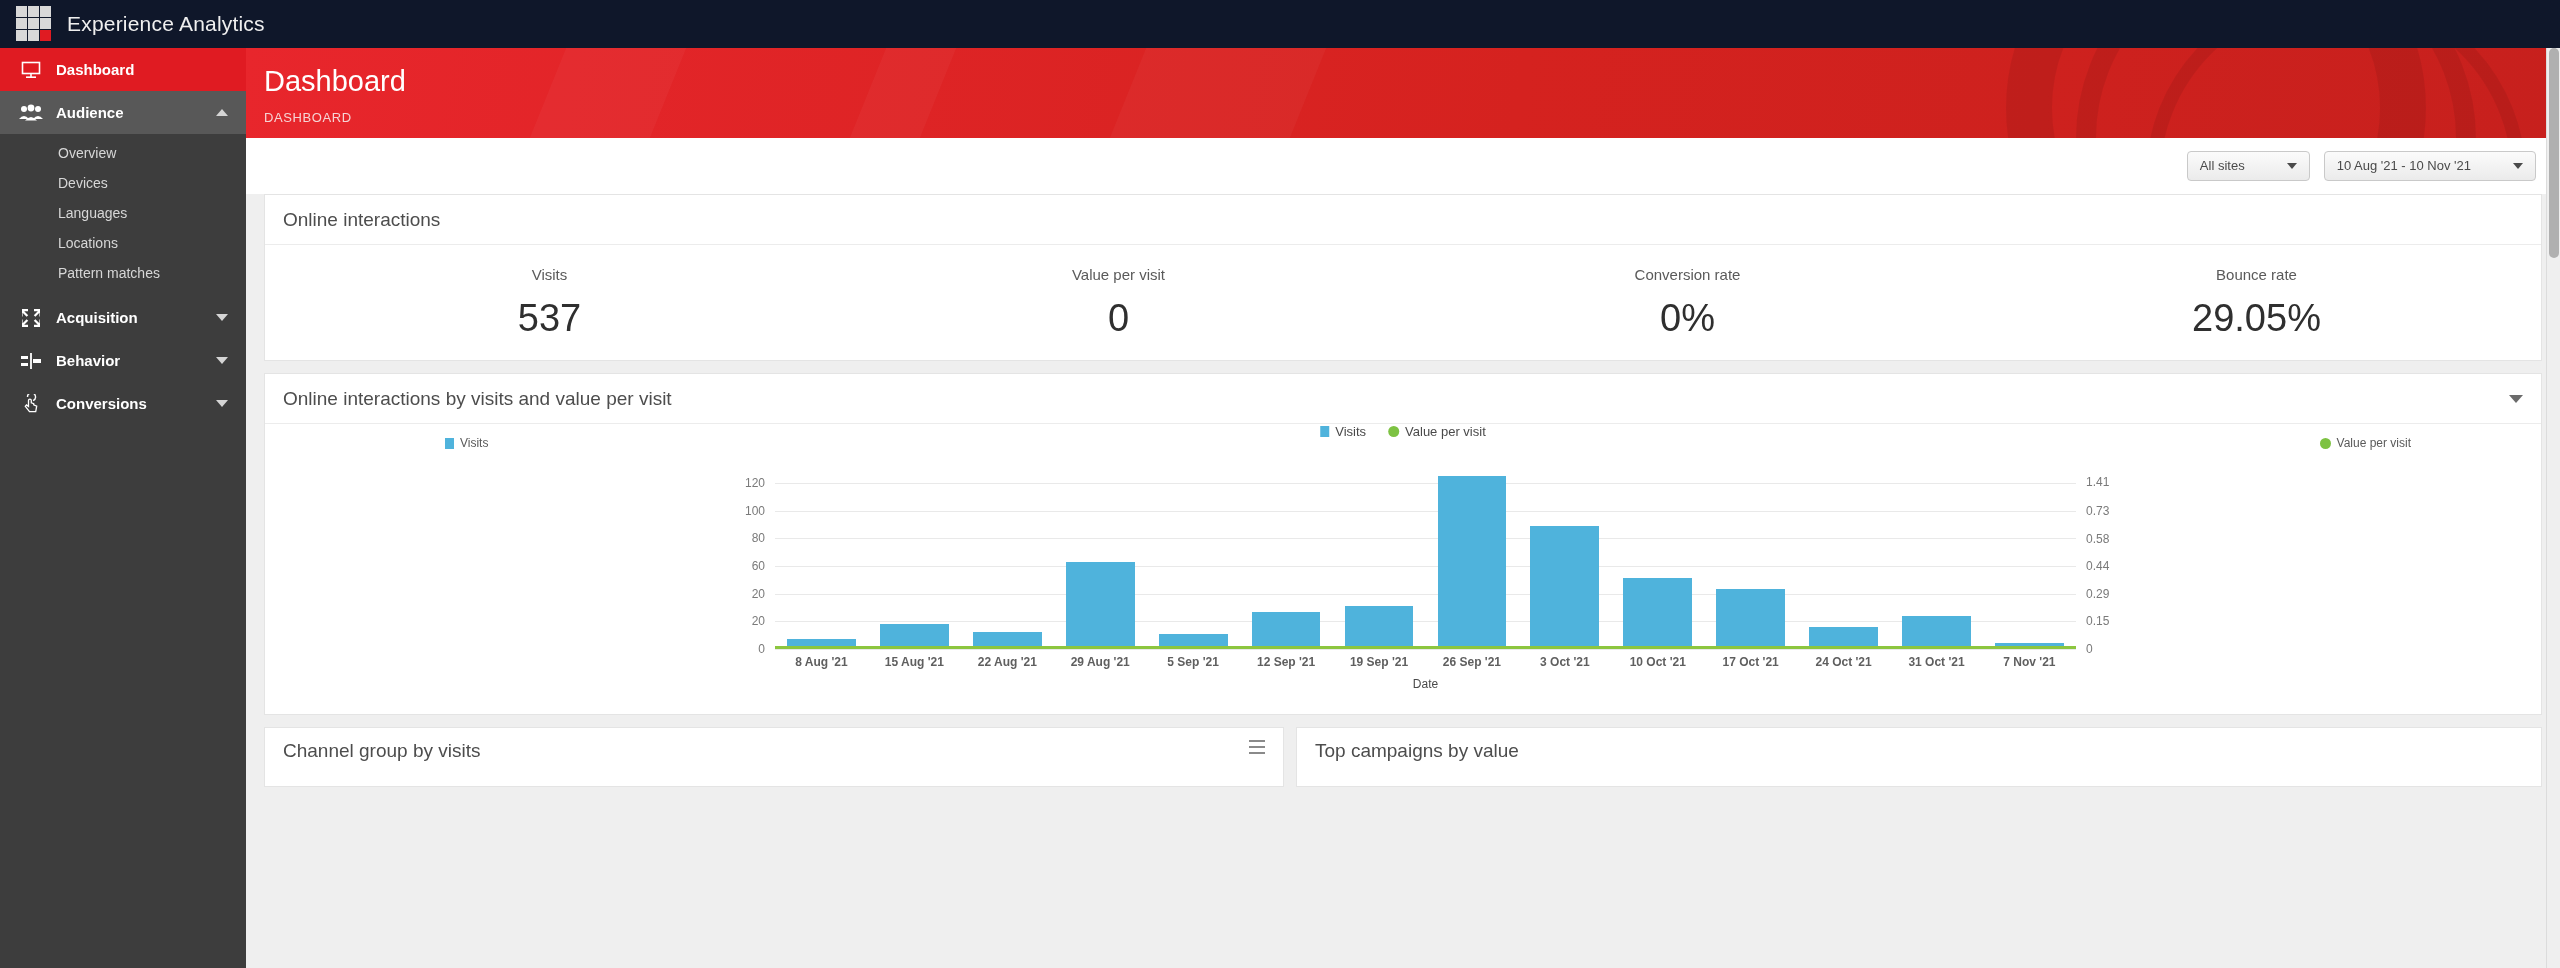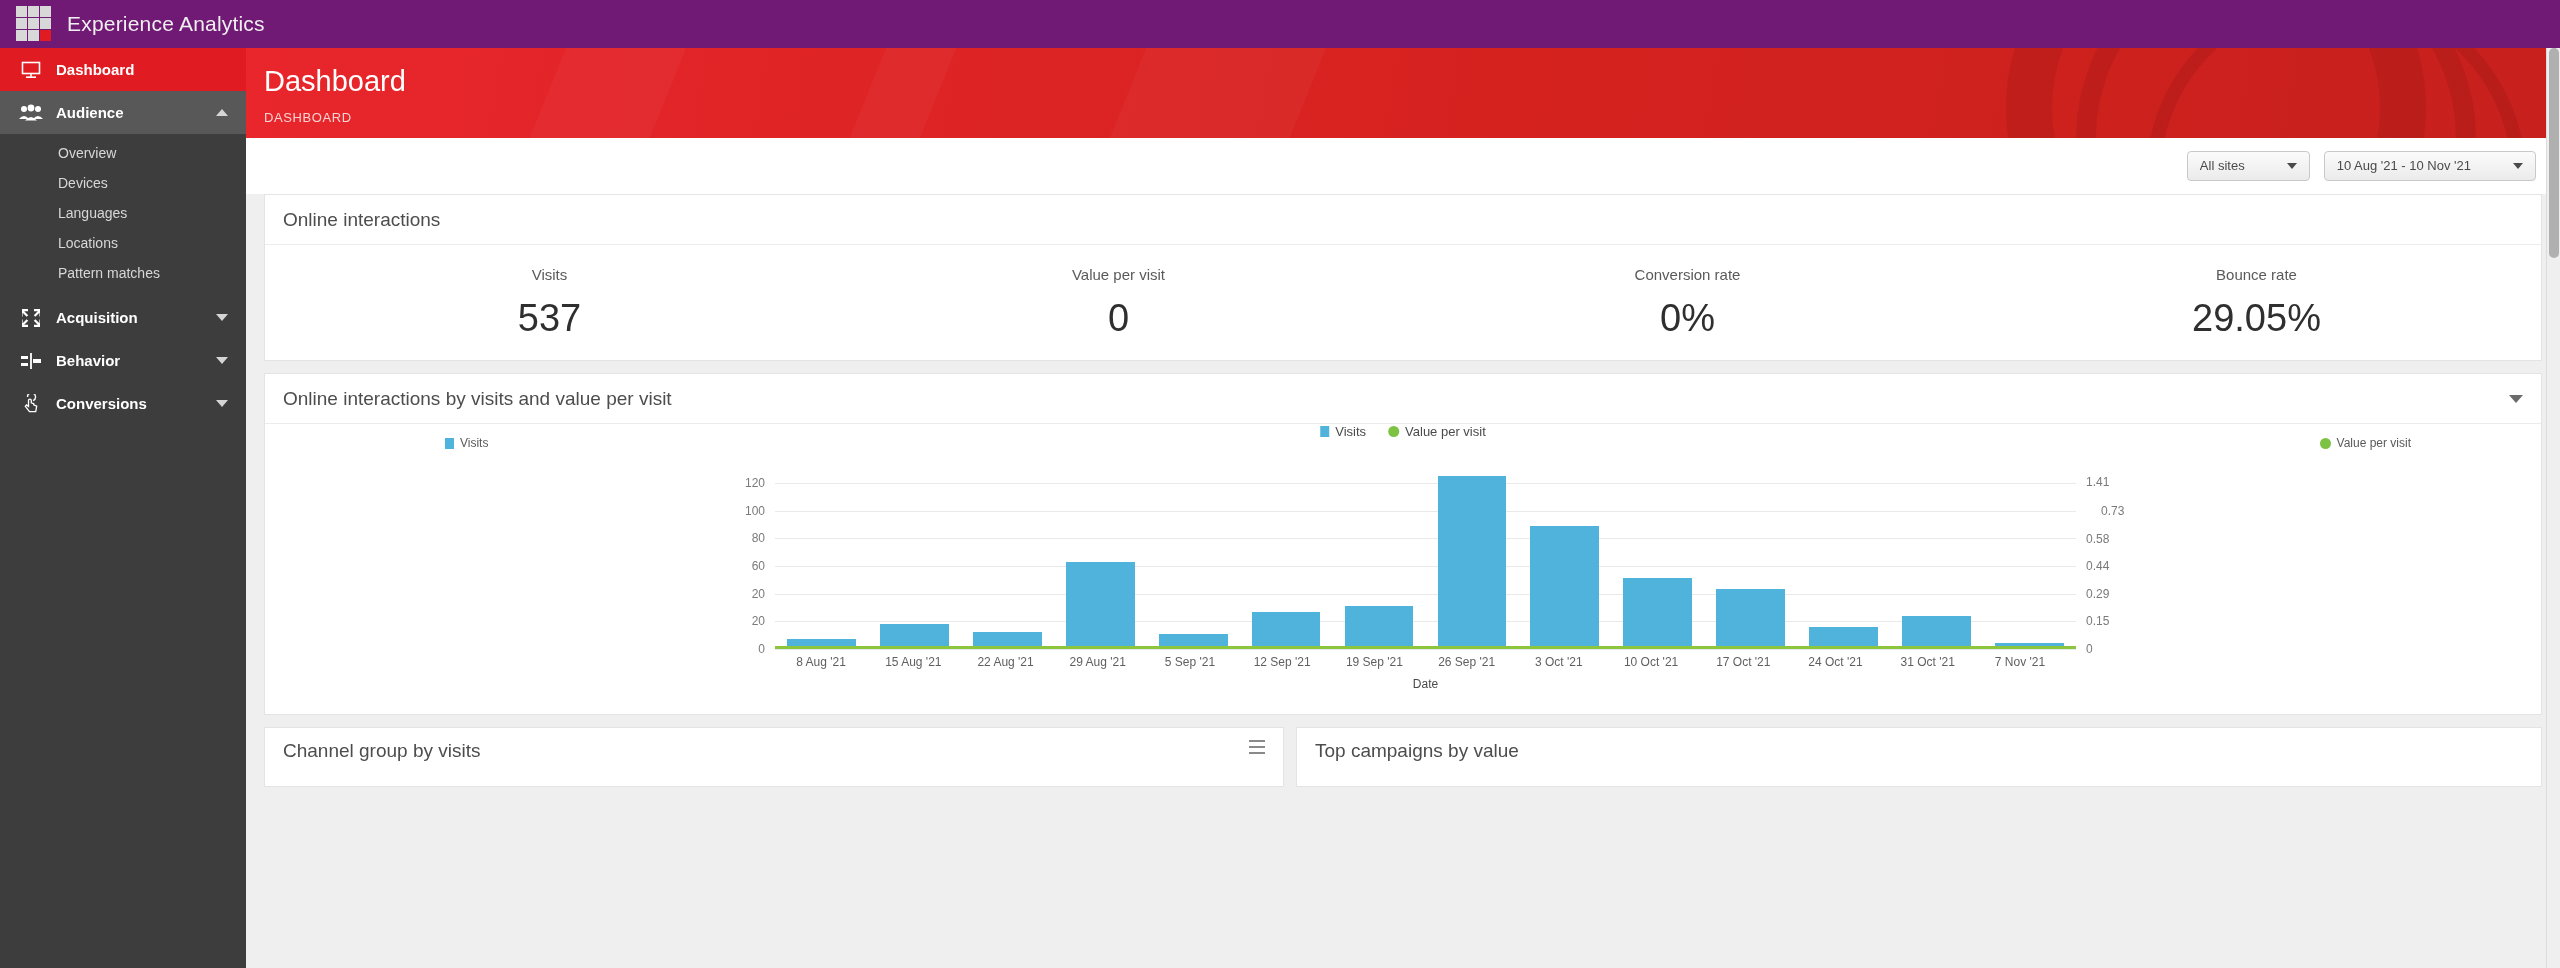--- a/index.html
+++ b/index.html
@@ -7,21 +7,21 @@
     width: 2560px; height: 968px;
     overflow: hidden;
     font-family: "Liberation Sans", sans-serif;
     background: #ffffff;
   }
 
   
   .topbar {
     position: absolute; top: 0; left: 0;
     width: 2560px; height: 48px;
-    background: #701a75;
+    background: #0f172a;
     display: flex; align-items: center;
     z-index: 40;
   }
   .logo-wrap {
     width: 246px; height: 48px;
     display: flex; align-items: center; padding-left: 16px;
   }
   .logo-grid {
     width: 36px; height: 36px;
     display: grid;
@@ -233,22 +233,23 @@
     flex: 1; height: 100%;
     display: flex; align-items: flex-end; justify-content: center;
     position: relative;
   }
   .bar { width: 74%; background: #4fb3dc; }
   .green-line {
     position: absolute; left: 0; right: 0; bottom: 0;
     height: 3px; background: #8cc63f;
   }
   .xlabels {
-    position: absolute; left: 0; right: 10px; top: 186px;
+    position: absolute; left: 0; right: 0; top: 186px;
     display: flex;
+    font-weight: bold;
   }
   .xlabel {
     flex: 1; text-align: center;
     font-size: 12px; color: #5f5f5f; white-space: nowrap;
   }
   .xaxis-title {
     position: absolute; left: 0; right: 0; top: 208px;
     text-align: center; font-size: 12px; color: #4a4a4a;
   }
 
@@ -474,21 +475,21 @@
               <div class="ytick-l" style="top: 69.2308px;">80</div>
               <div class="ytick-l" style="top: 41.5385px;">100</div>
               <div class="ytick-l" style="top: 13.8462px;">120</div>
             </div>
           <div id="yticks-right">
               <div class="ytick-r" style="top: 180px;">0</div>
               <div class="ytick-r" style="top: 151.579px;">0.15</div>
               <div class="ytick-r" style="top: 125.053px;">0.29</div>
               <div class="ytick-r" style="top: 96.6316px;">0.44</div>
               <div class="ytick-r" style="top: 70.1053px;">0.58</div>
-              <div class="ytick-r" style="top: 41.6842px; margin-left: 15px;">0.73</div>
+              <div class="ytick-r" style="top: 41.6842px;">0.73</div>
               <div class="ytick-r" style="top: 13.2632px;">1.41</div>
             </div>
           <div class="bars" id="bars">
               <div class="bar-slot">
                 <div class="bar" title="8 Aug '21: 7" style="height: 9.69231px; background: rgb(79, 179, 220);"></div>
               </div>
               <div class="bar-slot">
                 <div class="bar" title="15 Aug '21: 18" style="height: 24.9231px; background: rgb(79, 179, 220);"></div>
               </div>
               <div class="bar-slot">

